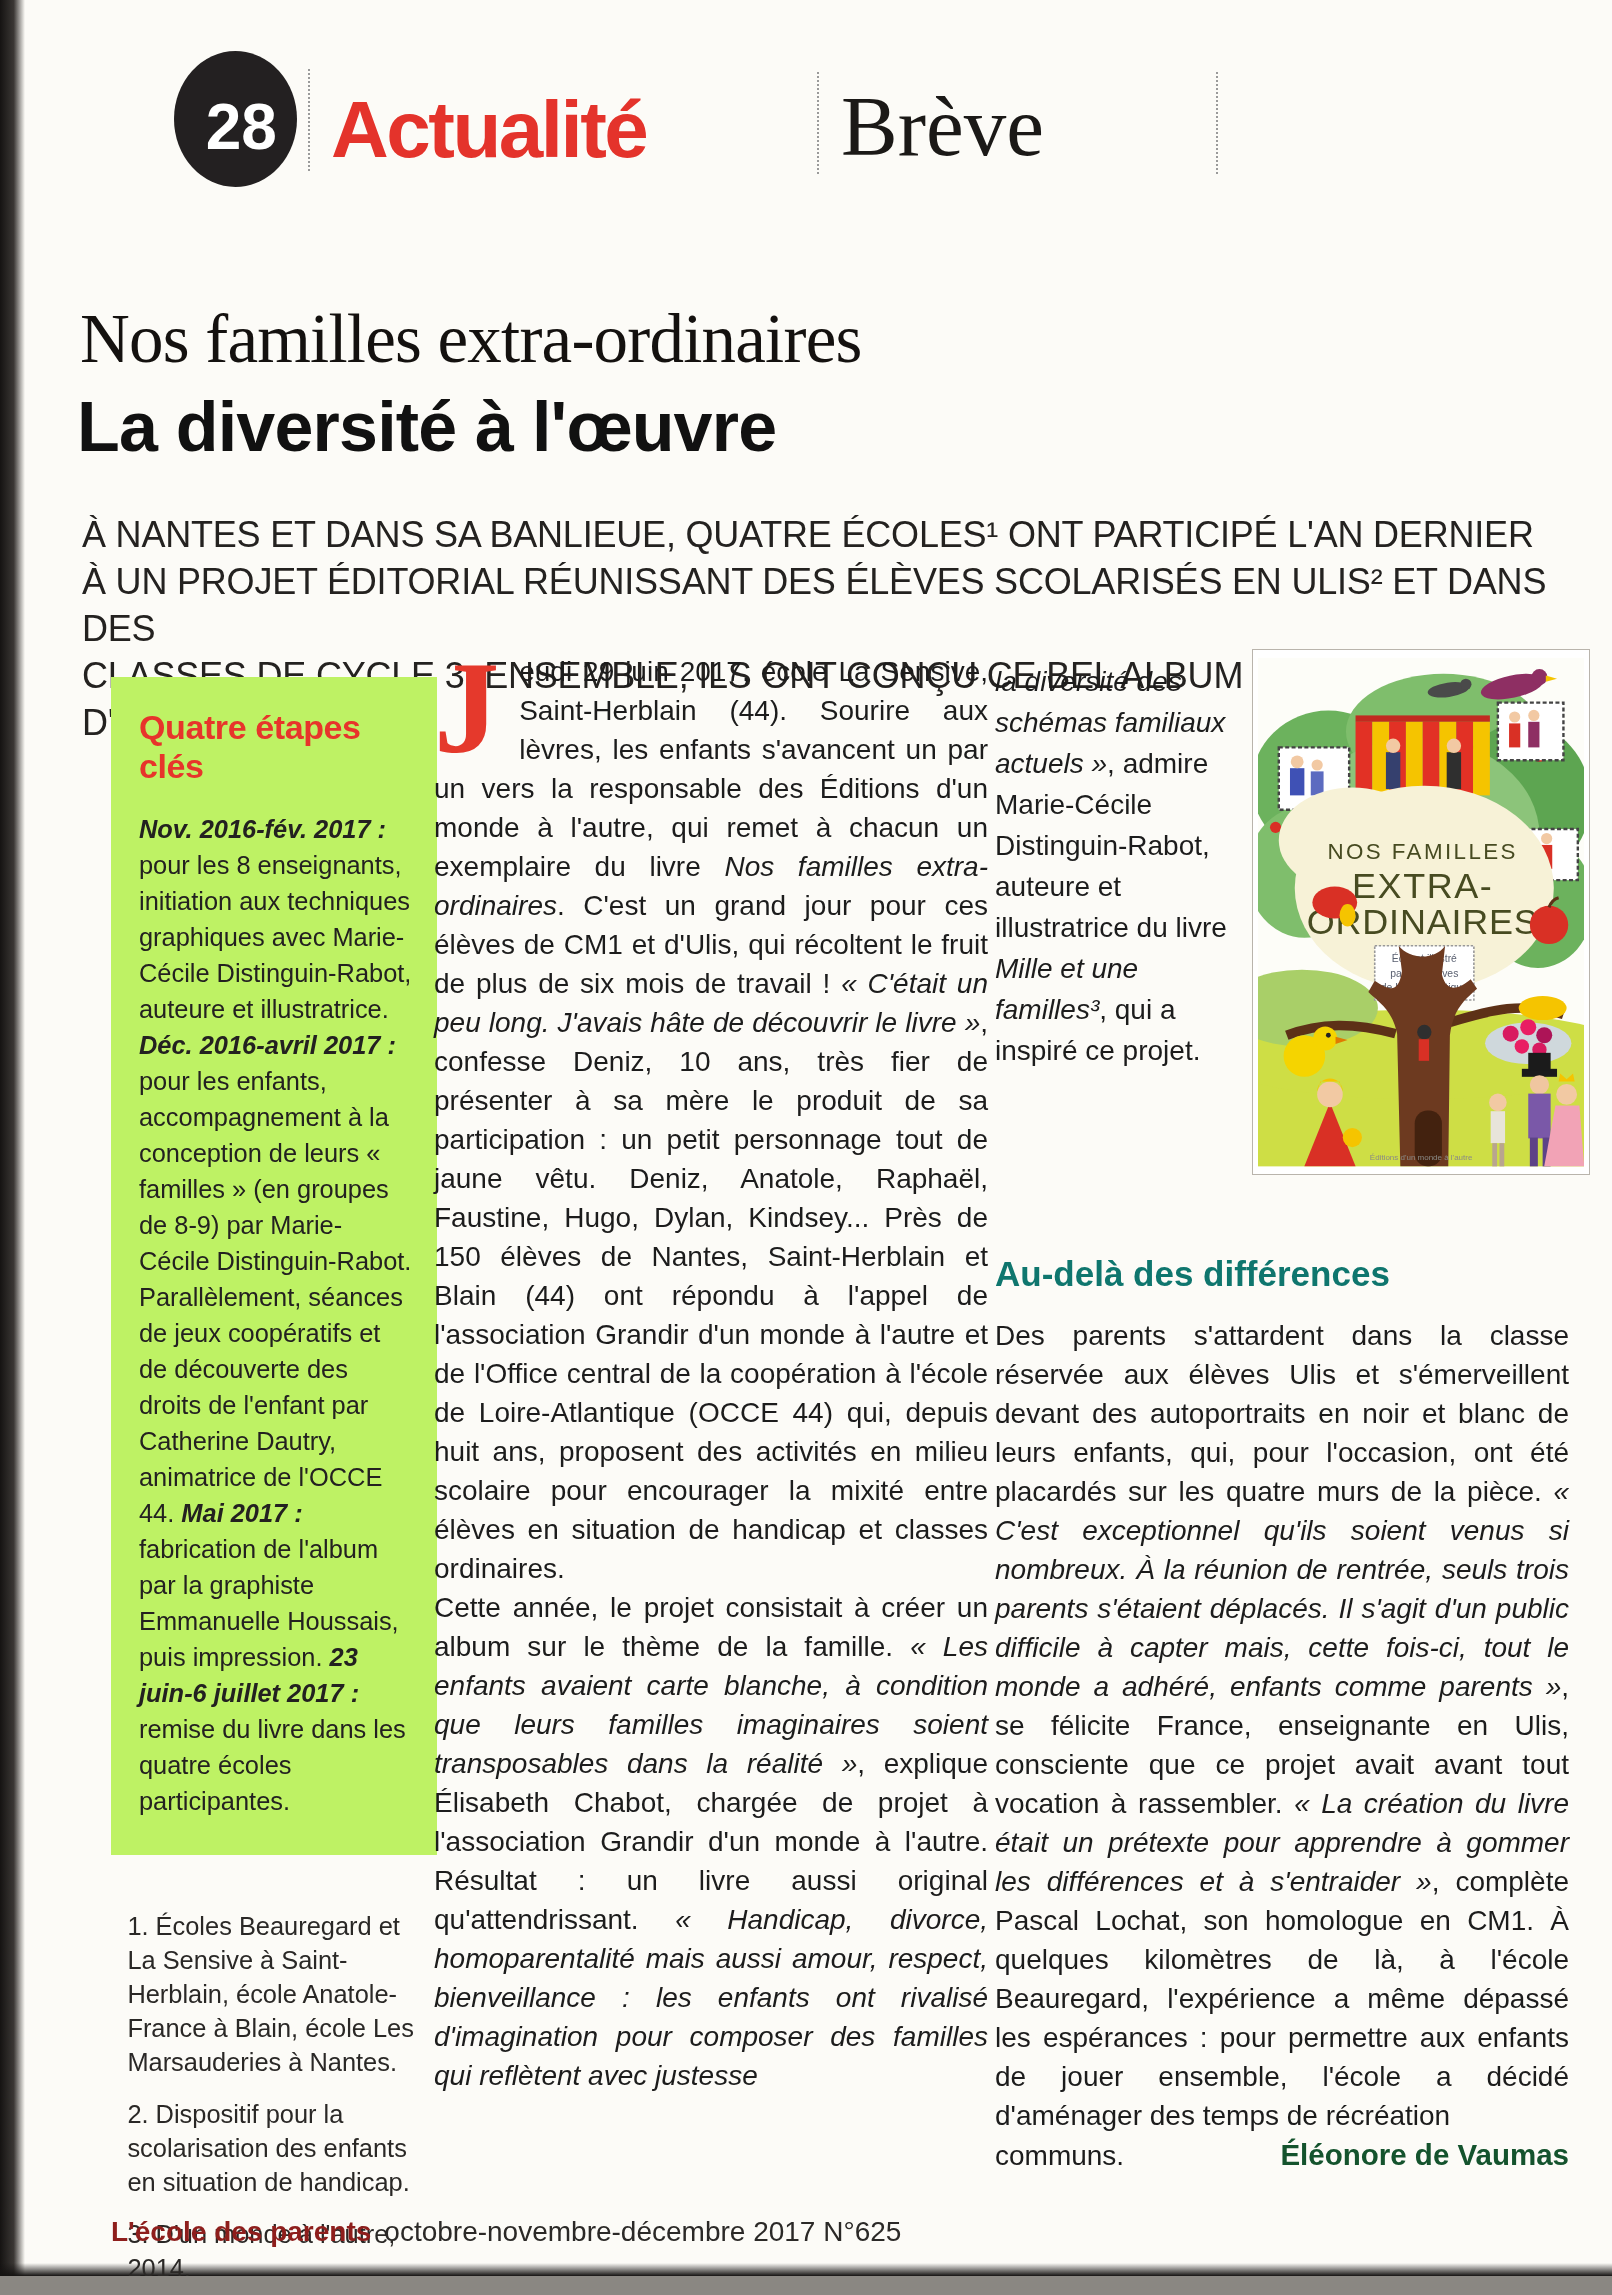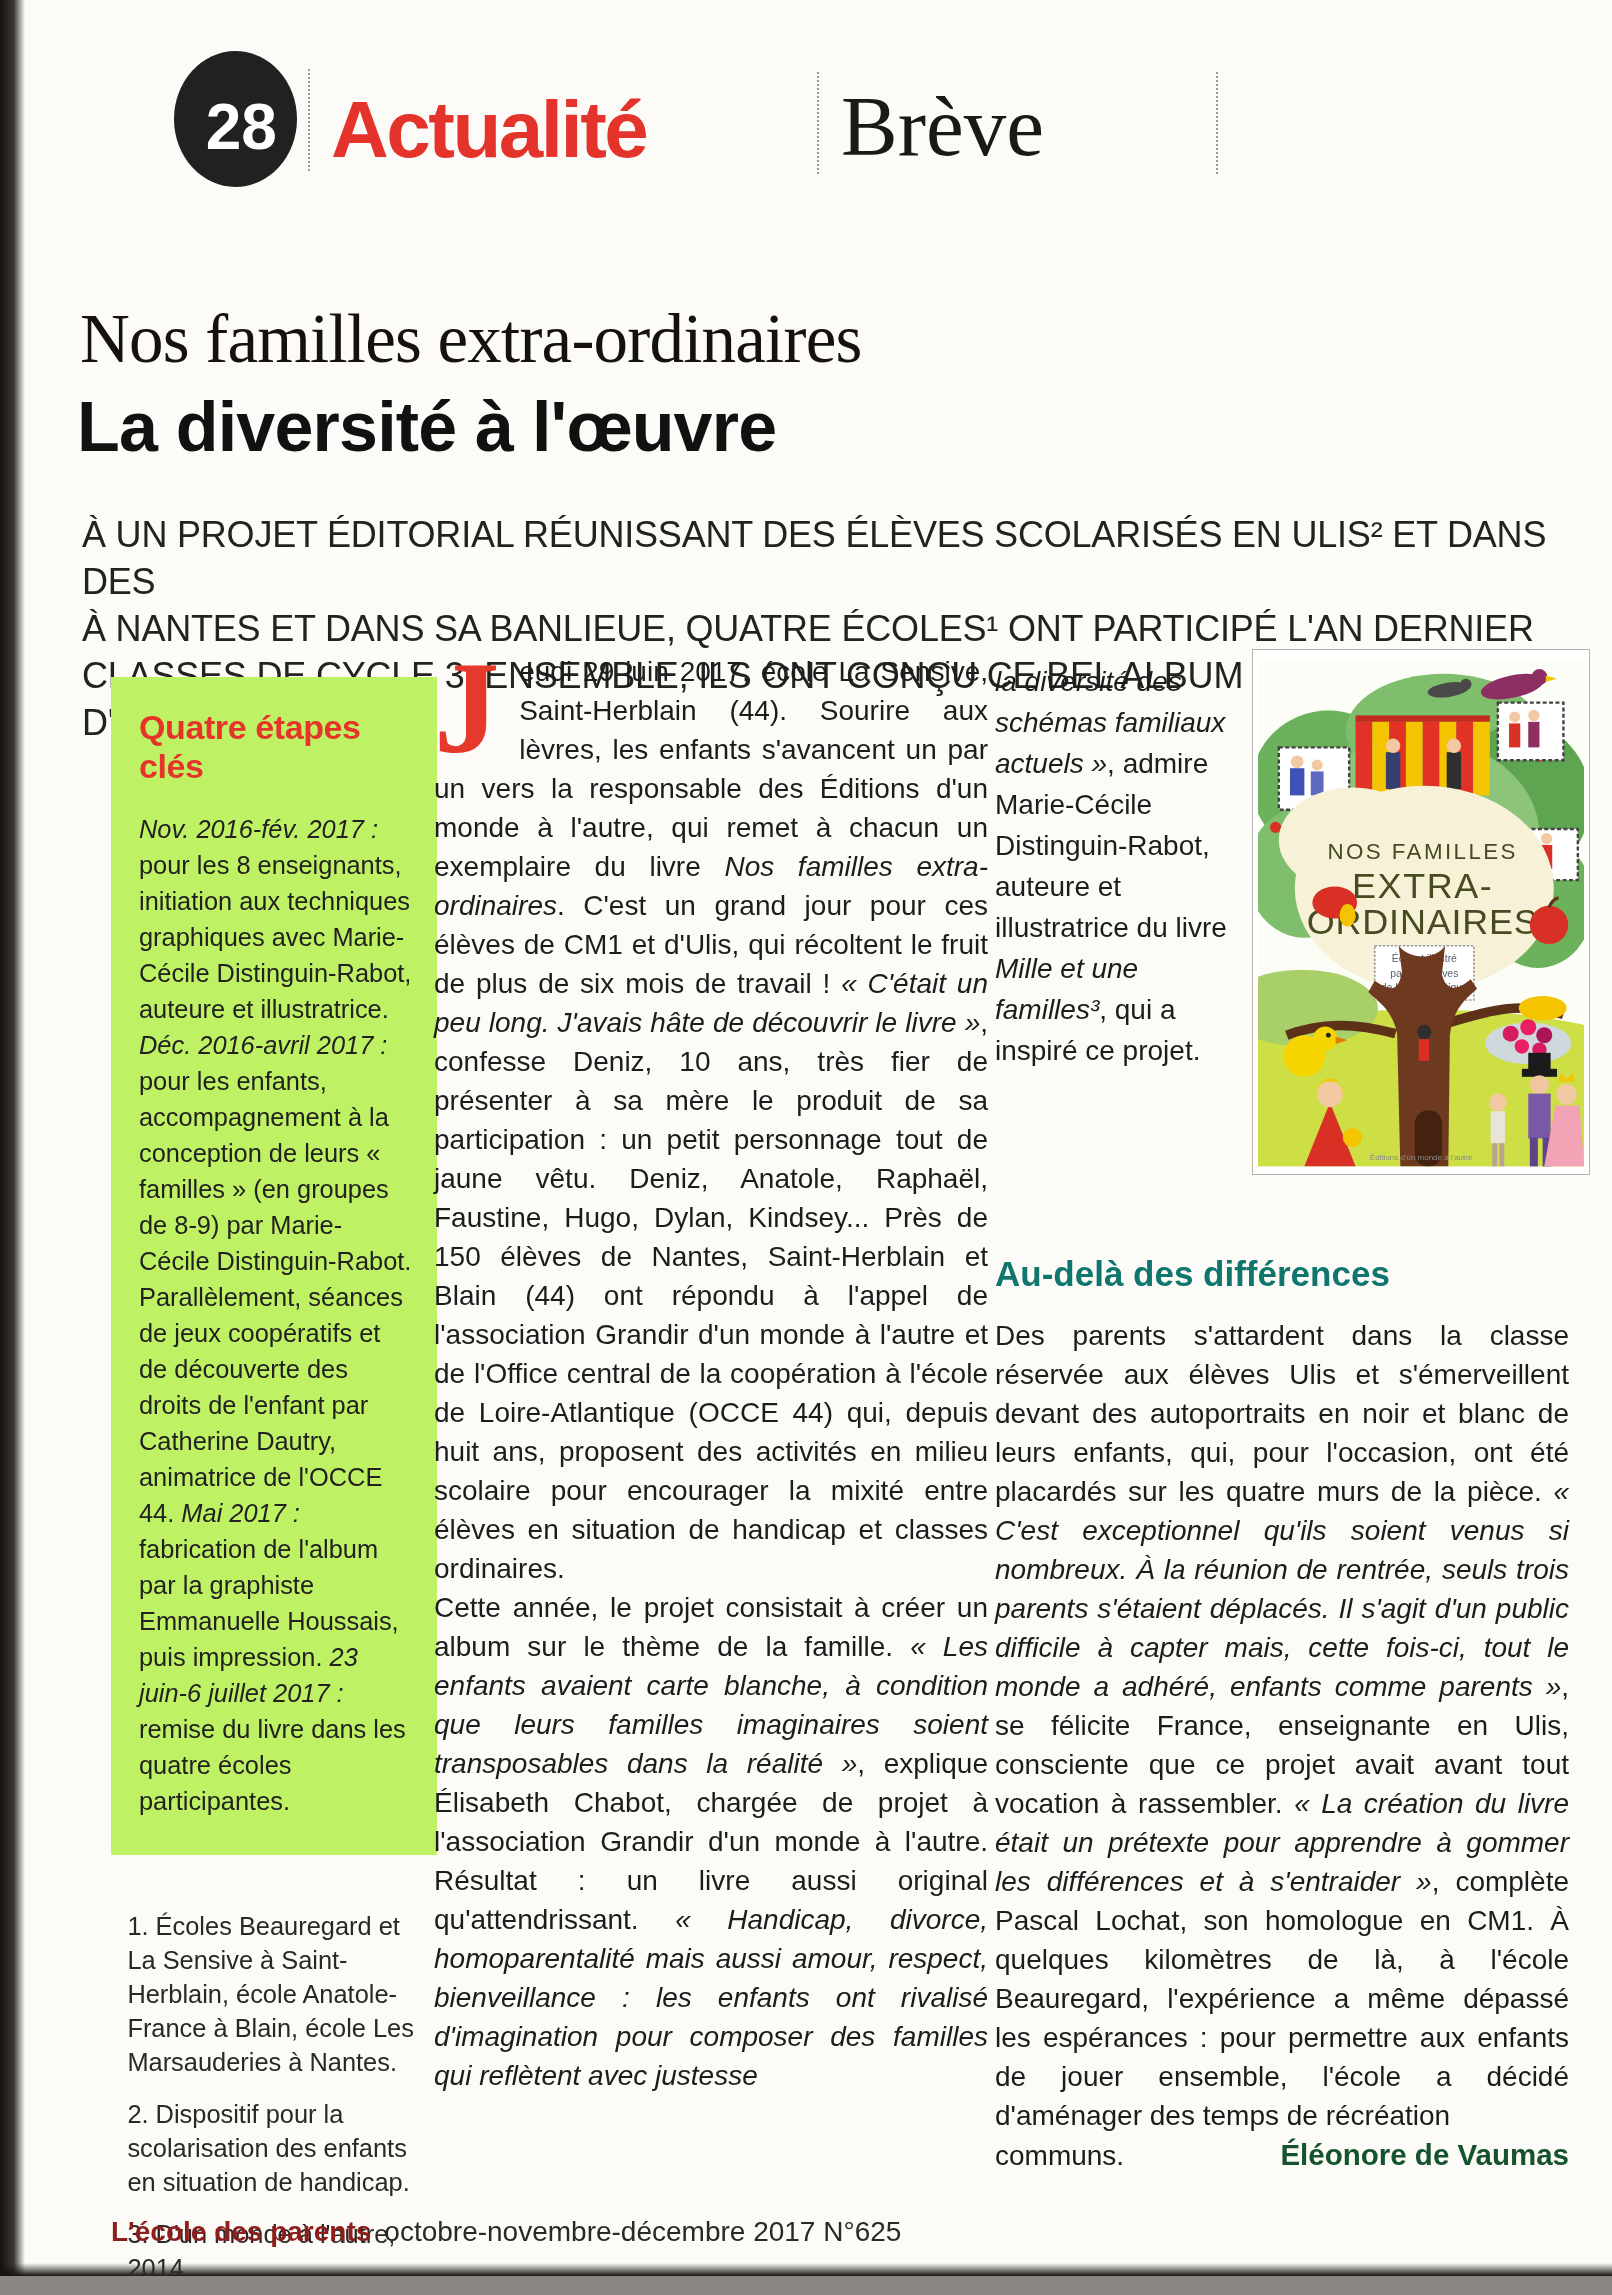--- a/index.html
+++ b/index.html
@@ -49,21 +49,21 @@
   
   .right-narrow { position:absolute; left:995px; top:661px; width:236px;
           font-size:28px; line-height:41px; }
   .subhead { position:absolute; left:995px; top:1254px; font-size:35px; font-weight:bold; color:#0f766e; }
   .right-col { position:absolute; left:995px; top:1316px; width:574px;
           font-size:28px; line-height:39px; text-align:justify; }
   .last-line { display:flex; justify-content:space-between; align-items:baseline; }
   .byline { font-weight:bold; font-size:29.5px; color:#14532d; }
 
   .seg-i  { font-style:italic; }
-  .seg-bi { font-weight:normal; font-style:italic; }
+  .seg-bi { font-weight:bold; font-style:italic; }
 
   
   .book { position:absolute; left:1252px; top:649px; width:338px; height:526px;
           background:#fff; border:0.8px solid #b9b4ac; box-sizing:border-box; padding:4.9px; }
   .book svg { display:block; width:100%; height:100%; }
 
   
   .footer { position:absolute; left:111px; top:2216px; font-size:28px; }
   .footer .brand { color:#8e1e1c; font-weight:bold; }
   .footer .issue { color:#2b2927; margin-left:13px;margin-top:33px; }
@@ -80,22 +80,22 @@
   </div>
   <div class="sep sep1"></div>
   <div class="section-label">Actualité</div>
   <div class="sep sep2"></div>
   <div class="rubric-label">Brève</div>
   <div class="sep sep3"></div>
 
   <div class="kicker">Nos familles extra-ordinaires</div>
   <div class="title">La diversité à l'œuvre</div>
   <div class="standfirst">
+    <div>À NANTES ET DANS SA BANLIEUE, QUATRE ÉCOLES¹ ONT PARTICIPÉ L'AN DERNIER</div>
     <div>À UN PROJET ÉDITORIAL RÉUNISSANT DES ÉLÈVES SCOLARISÉS EN ULIS² ET DANS DES</div>
-    <div>À NANTES ET DANS SA BANLIEUE, QUATRE ÉCOLES¹ ONT PARTICIPÉ L'AN DERNIER</div>
     <div>CLASSES DE CYCLE 3. ENSEMBLE, ILS ONT CONÇU CE BEL ALBUM PORTEUR D'ESPOIR.</div>
   </div>
 
   <div class="left-col">
     <div class="keybox">
       <h3>Quatre étapes clés</h3>
       <div class="kb-text"><span class="seg-bi">Nov. 2016-fév. 2017 : </span><span>pour les 8 enseignants, initiation aux techniques graphiques avec Marie-Cécile Distinguin-Rabot, auteure et illustratrice. </span><span class="seg-bi">Déc. 2016-avril 2017 : </span><span>pour les enfants, accompagnement à la conception de leurs « familles » (en groupes de 8-9) par Marie-Cécile Distinguin-Rabot. Parallèlement, séances de jeux coopératifs et de découverte des droits de l'enfant par Catherine Dautry, animatrice de l'OCCE 44. </span><span class="seg-bi">Mai 2017 : </span><span>fabrication de l'album par la graphiste Emmanuelle Houssais, puis impression. </span><span class="seg-bi">23 juin-6 juillet 2017 : </span><span>remise du livre dans les quatre écoles participantes.</span></div>
     </div>
     <div class="footnotes">
       <p>1. Écoles Beauregard et La Sensive à Saint-Herblain, école Anatole-France à Blain, école Les Marsauderies à Nantes.</p>

